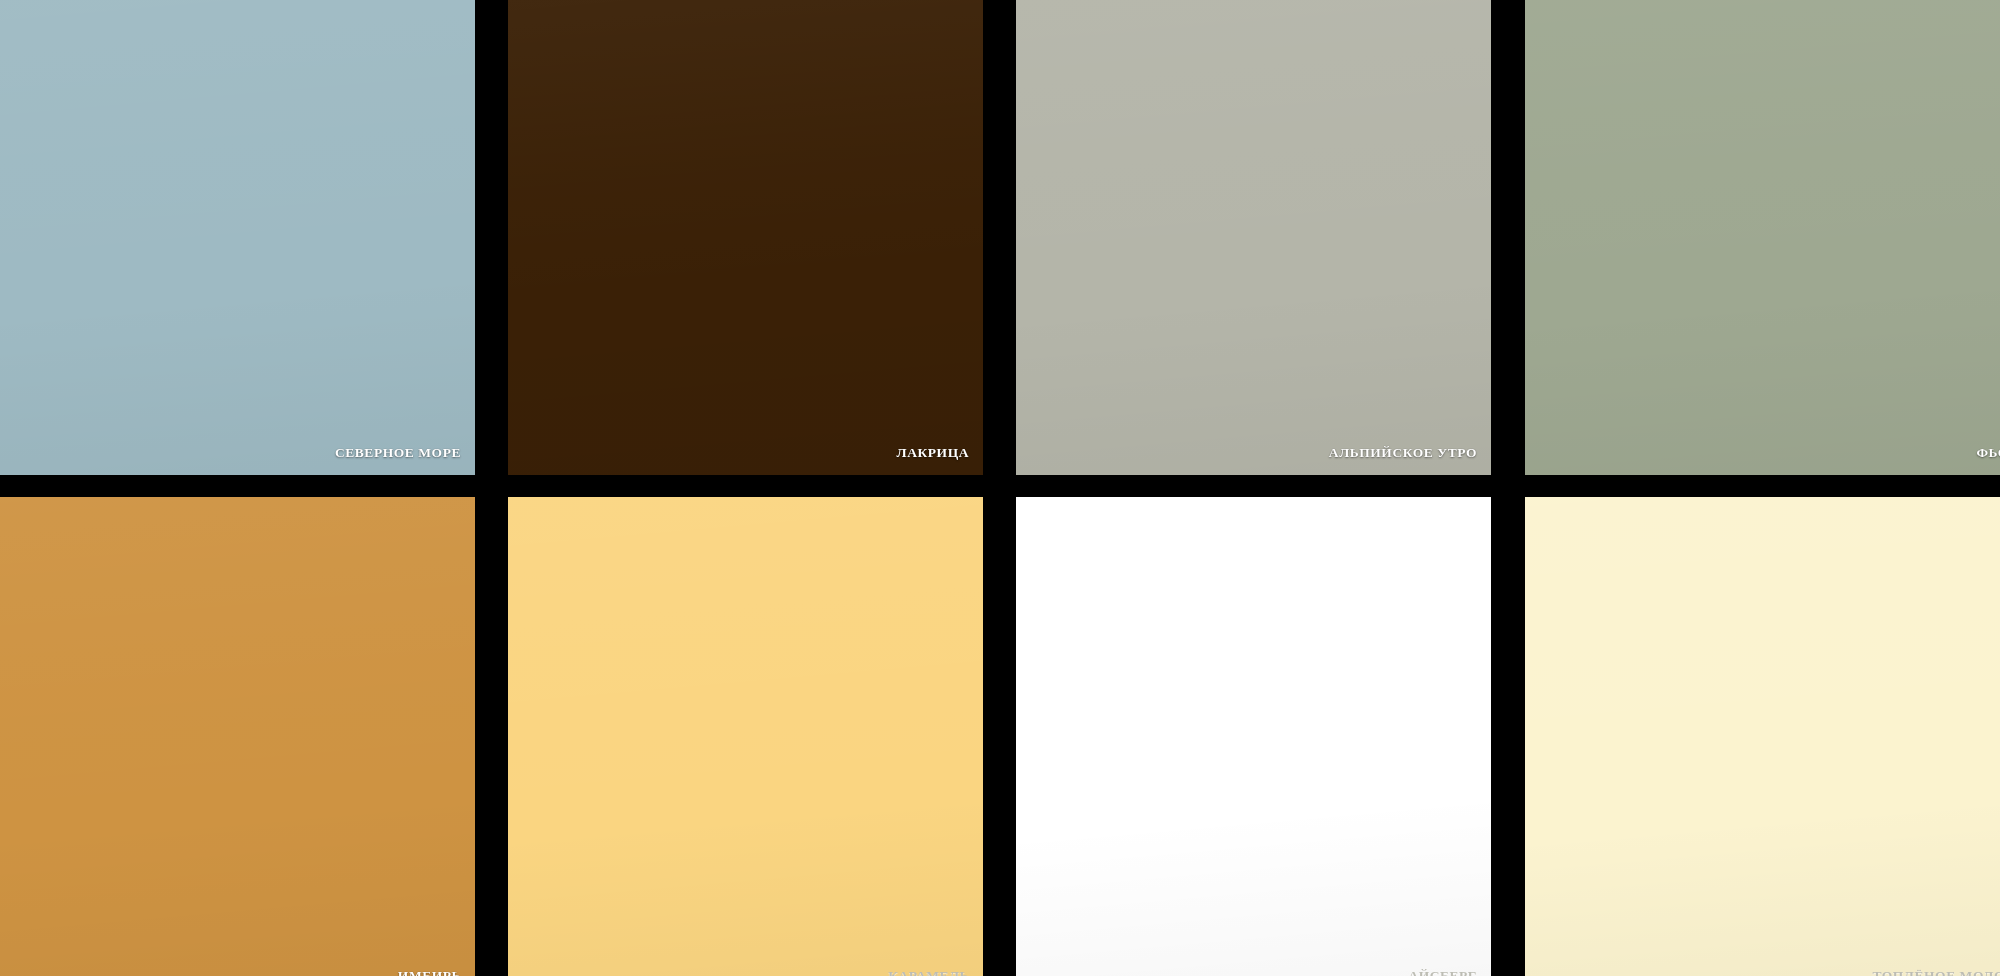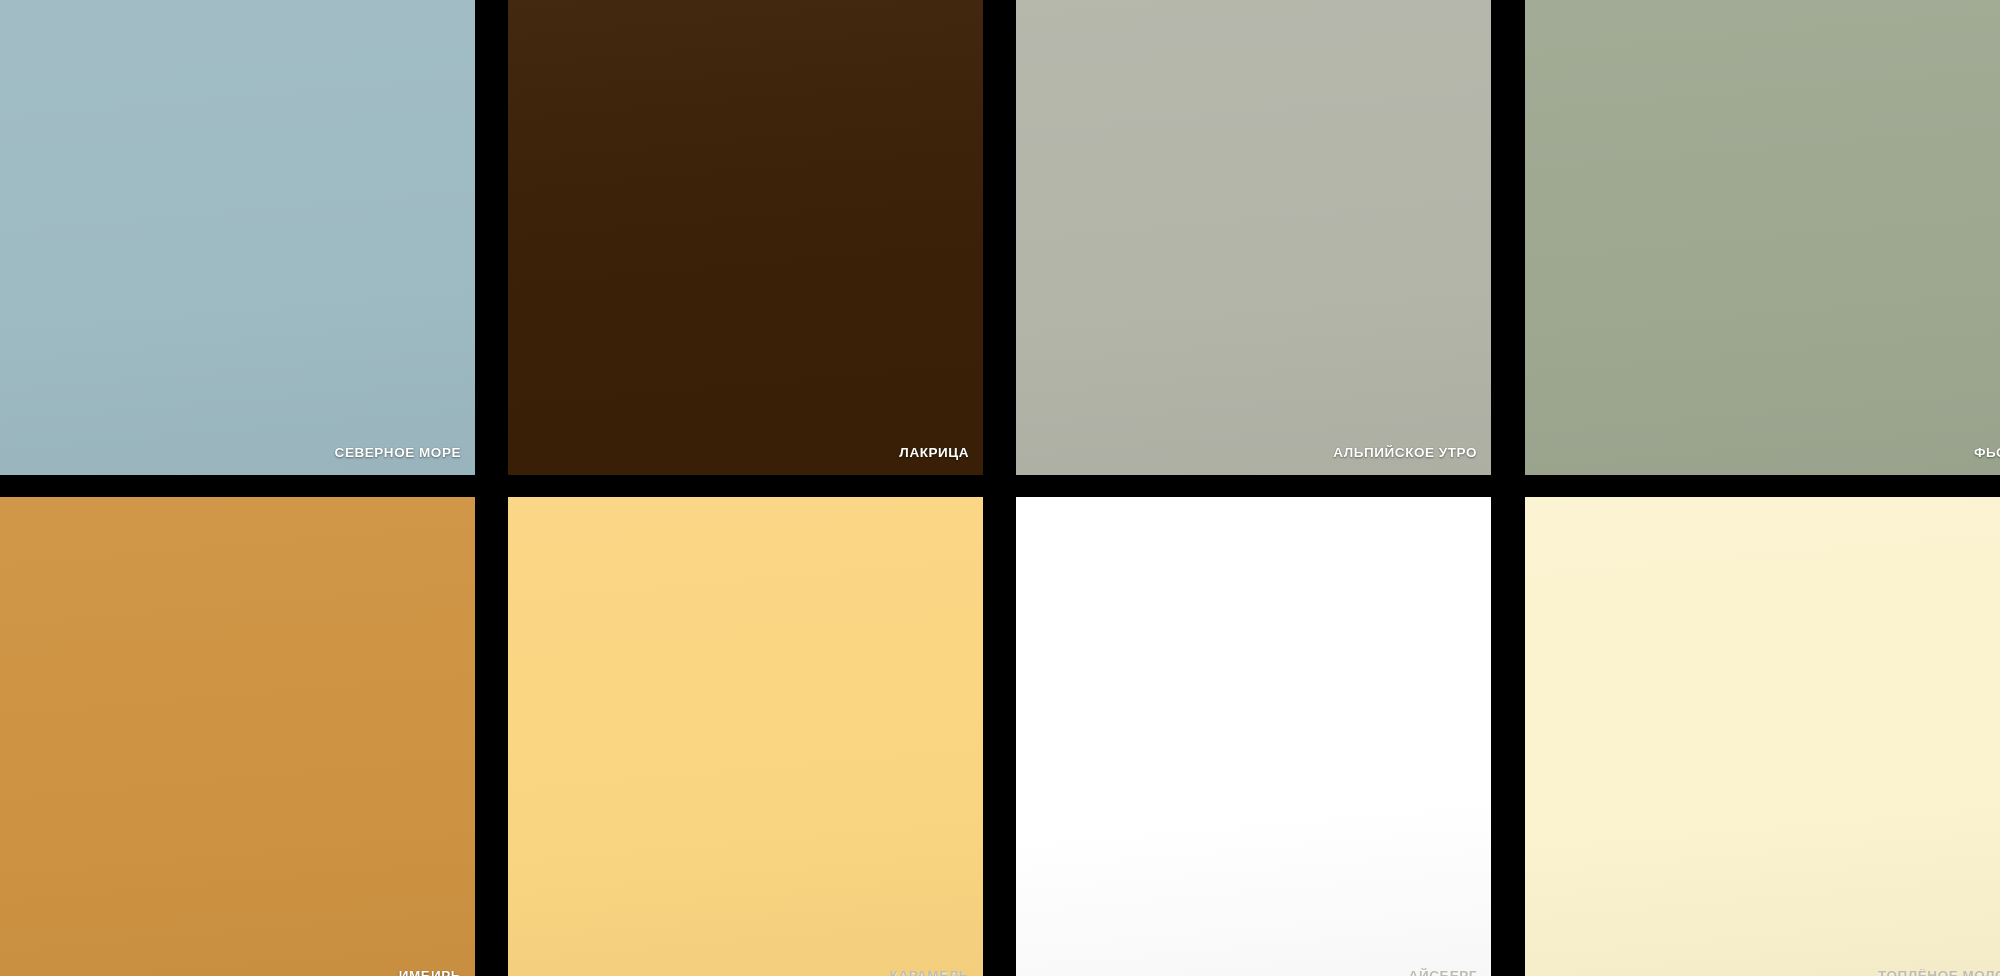--- a/index.html
+++ b/index.html
@@ -14,20 +14,21 @@
 
   body {
     font-family: "Liberation Sans", "DejaVu Sans", sans-serif;
   }
 
   #swatch-grid {
     position: relative;
     width: 2000px;
     height: 976px;
     background: #000000;
+    font-family: Liberation Serif, serif;
   }
 
   .swatch-tile {
     position: absolute;
     box-sizing: border-box;
     display: flex;
     align-items: flex-end;
     justify-content: flex-end;
     overflow: hidden;
   }

